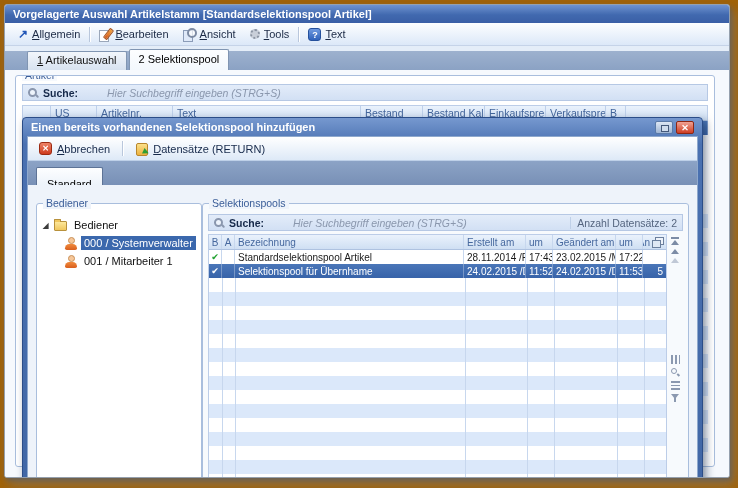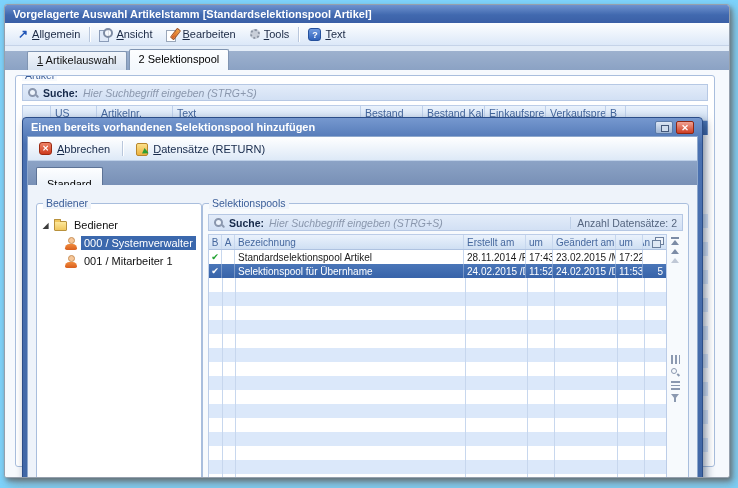--- a/index.html
+++ b/index.html
@@ -1,17 +1,17 @@
 <!DOCTYPE html>
 <html><head>
 <meta charset="utf-8">
 <style>
   html,body{margin:0;padding:0;background:#fff;}
   *{box-sizing:border-box;font-family:"Liberation Sans", sans-serif;}
-  .screen{position:relative;width:738px;height:488px;background:#7dd3fc;overflow:hidden;}
+  .screen{position:relative;width:738px;height:488px;background:#a16207;overflow:hidden;}
 
   
   .window{position:absolute;left:4px;top:4px;width:726px;height:474px;background:#fff;
     border:1px solid #95a0ad;border-radius:3px;overflow:hidden;
     box-shadow:2px 3px 5px rgba(90,90,90,.7),5px 7px 12px rgba(130,130,130,.5);}
   .titlebar{height:18px;display:flex;align-items:center;padding:0 8px;
     background:linear-gradient(#6e92cf,#4169af 55%,#3a5fa6);color:#fff;
     font-size:11px;font-weight:bold;}
   .menubar{height:23px;display:flex;align-items:center;padding:0 6px;font-size:11px;color:#1c2a45;
     background:linear-gradient(#fdfeff,#dce8f8);border-bottom:1px solid #c5d3e8;}
@@ -43,21 +43,21 @@
   
   .content{position:relative;height:407px;background:#f6f9fd;}
   .groupbox{position:absolute;border:1px solid #a9bedd;border-radius:3px;background:#fff;}
   .legend{position:absolute;top:-7px;left:6px;background:#f6f9fd;padding:0 3px;font-size:10.5px;color:#3a5d98;}
   .artikel-group{left:10px;top:5px;width:700px;height:392px;overflow:hidden;}
 
   .searchbar{height:17px;display:flex;align-items:center;gap:5px;padding:0 5px;
     background:linear-gradient(#e3ecf9,#d2e0f4);border:1px solid #b6c8e4;font-size:10.5px;}
   .artikel-group .searchbar{margin:8px 6px 4px 6px;}
   .search-label{font-weight:bold;color:#16294a;}
-  .placeholder{font-style:italic;color:#8a97ad;}
+  .placeholder{font-style:italic;color:#8a97ad;margin-left:24px;}
   .mag-icon{width:10px;height:10px;position:relative;flex:0 0 auto;}
   .mag-icon::before{content:"";position:absolute;left:0;top:0;width:5px;height:5px;border:2px solid #8a97ae;border-radius:50%;background:#eef4fc;}
   .mag-icon::after{content:"";position:absolute;left:7px;top:7px;width:4px;height:2px;background:#8a97ae;transform:rotate(45deg);border-radius:1px;}
 
   .hdr-row{margin:0 6px;height:16px;display:flex;align-items:center;font-size:10.5px;color:#44669c;
     background:linear-gradient(#eaf2fc,#cfdff3);border:1px solid #bccde8;border-bottom:1px solid #aec2e0;}
   .hdr-cell{padding-left:4px;height:100%;line-height:15px;border-right:1px solid #bed0ea;overflow:hidden;white-space:nowrap;}
   .sel-empty-row{margin:0 6px;height:14px;display:flex;background:linear-gradient(#4a76b8,#3763a9);}
   .sel-empty-row .hdr-cell{border-right:1px solid rgba(255,255,255,.3);}
   .artikel-stripes{position:absolute;left:6px;right:6px;top:124px;bottom:4px;
@@ -185,26 +185,26 @@
       <span>Vorgelagerte Auswahl Artikelstamm [Standardselektionspool Artikel]</span>
     </div>
 
     <div class="menubar">
       <div class="menu-item">
         <span class="arrow-ne">↗</span>
         <span class="accel">Allgemein</span>
       </div>
       <div class="menu-sep"></div>
       <div class="menu-item">
+        <span class="edit-icon"></span>
+        <span class="accel">Bearbeiten</span>
+      </div>
+      <div class="menu-item">
         <span class="view-icon"></span>
         <span class="accel">Ansicht</span>
-      </div>
-      <div class="menu-item">
-        <span class="edit-icon"></span>
-        <span class="accel">Bearbeiten</span>
       </div>
       <div class="menu-item">
         <span class="gear-icon"></span>
         <span class="accel">Tools</span>
       </div>
       <div class="menu-sep"></div>
       <div class="menu-item">
         <span class="help-icon">?</span>
         <span class="accel">Text</span>
       </div>

